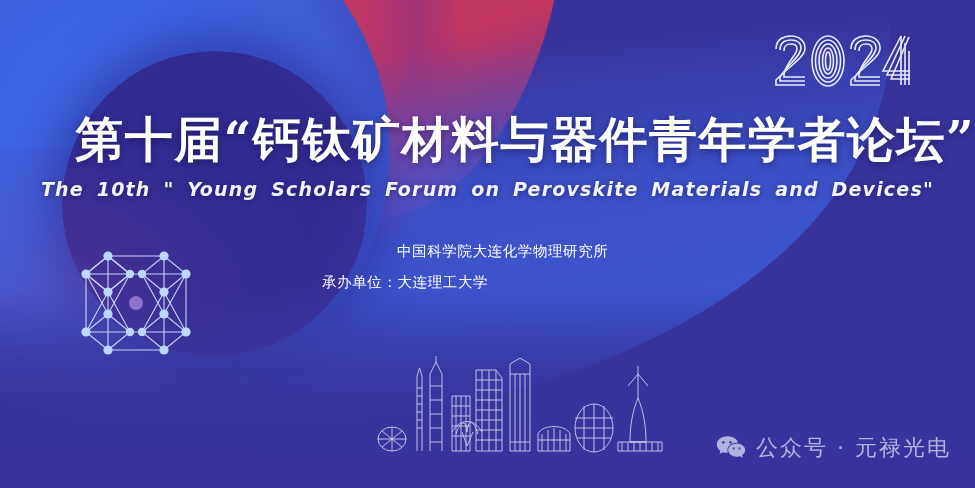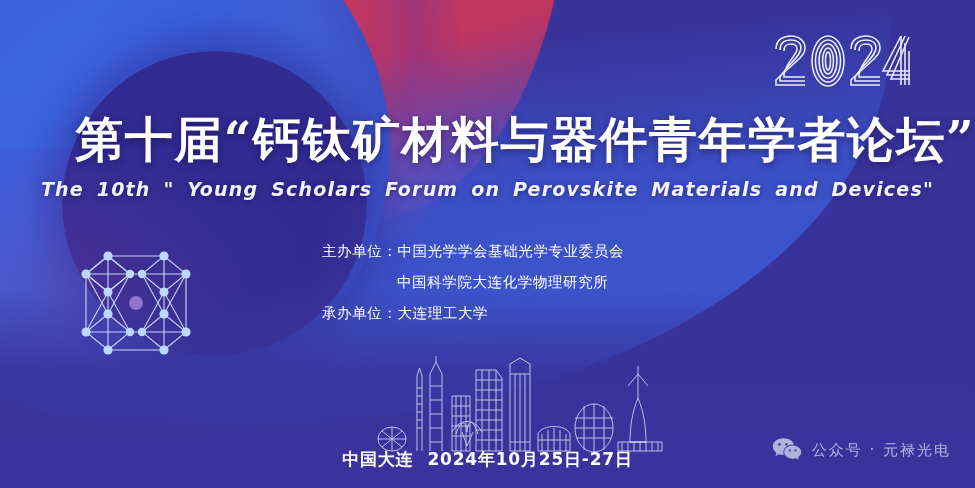--- a/index.html
+++ b/index.html
@@ -147,21 +147,21 @@
 
   
   .watermark{
     position:absolute;right:24px;bottom:25px;
     display:flex;align-items:center;gap:10px;
     opacity:.82;
   }
   .watermark .wm-icon{width:30px;height:26px;display:block;}
   .watermark .wm-text{
     font-family:"DejaVu Sans","Liberation Sans",sans-serif;
-    font-size:15px;
+    font-size:22px;
     letter-spacing:2px;
     color:#ccd0ee;
     white-space:nowrap;
   }
 </style>
 </head>
 <body>
 
 <div class="poster">
 
@@ -301,34 +301,28 @@
         <path d="M252 86 L252 95 M258 86 L258 95 M264 86 L264 95 M270 86 L270 95 M276 86 L276 95 M282 86 L282 95 M288 86 L288 95"></path>
       </g>
     </svg>
   </div>
 
   <div class="title-cn">第十届“钙钛矿材料与器件青年学者论坛”</div>
 
   <div class="title-en">The  10th " Young  Scholars  Forum  on  Perovskite  Materials  and  Devices"</div>
 
   <div class="org-block">
-    <span class="org-row">
-      <span>主办单位：</span><span>中国光学学会基础光学专业委员会</span>
-    </span>
     <span class="org-row indent">
       <span>中国科学院大连化学物理研究所</span>
     </span>
     <span class="org-row">
       <span>承办单位：</span><span>大连理工大学</span>
     </span>
   </div>
 
-  <div class="footer-line">
-    <span>中国大连</span><span class="gap"></span><span>2024年10月25日-27日</span>
-  </div>
 
   <div class="watermark">
     <span class="wm-icon">
       <svg viewBox="0 0 30 26" xmlns="http://www.w3.org/2000/svg">
         <g fill="#ccd0ee">
           <path d="M11 1.2C5.3 1.2 0.8 4.9 0.8 9.4c0 2.5 1.4 4.8 3.6 6.3L3.5 19l3.4-1.8c1.2 0.4 2.6 0.6 4.1 0.6 0.3 0 0.6 0 0.9 0 -0.3-0.8-0.5-1.6-0.5-2.5 0-4.4 4.3-7.9 9.6-7.9 0.3 0 0.7 0 1 0.1C21.2 4 16.6 1.2 11 1.2z"></path>
           <circle cx="7.4" cy="7.3" r="1.35" fill="#4a47a8"></circle>
           <circle cx="14.4" cy="7.3" r="1.35" fill="#4a47a8"></circle>
           <path d="M29.2 15.1c0-3.7-3.8-6.7-8.5-6.7 -4.7 0-8.5 3-8.5 6.7 0 3.7 3.8 6.7 8.5 6.7 1.1 0 2.2-0.2 3.2-0.5l2.9 1.5 -0.7-2.6C28 19 29.2 17.2 29.2 15.1z"></path>
           <circle cx="17.8" cy="13.4" r="1.1" fill="#4a47a8"></circle>

